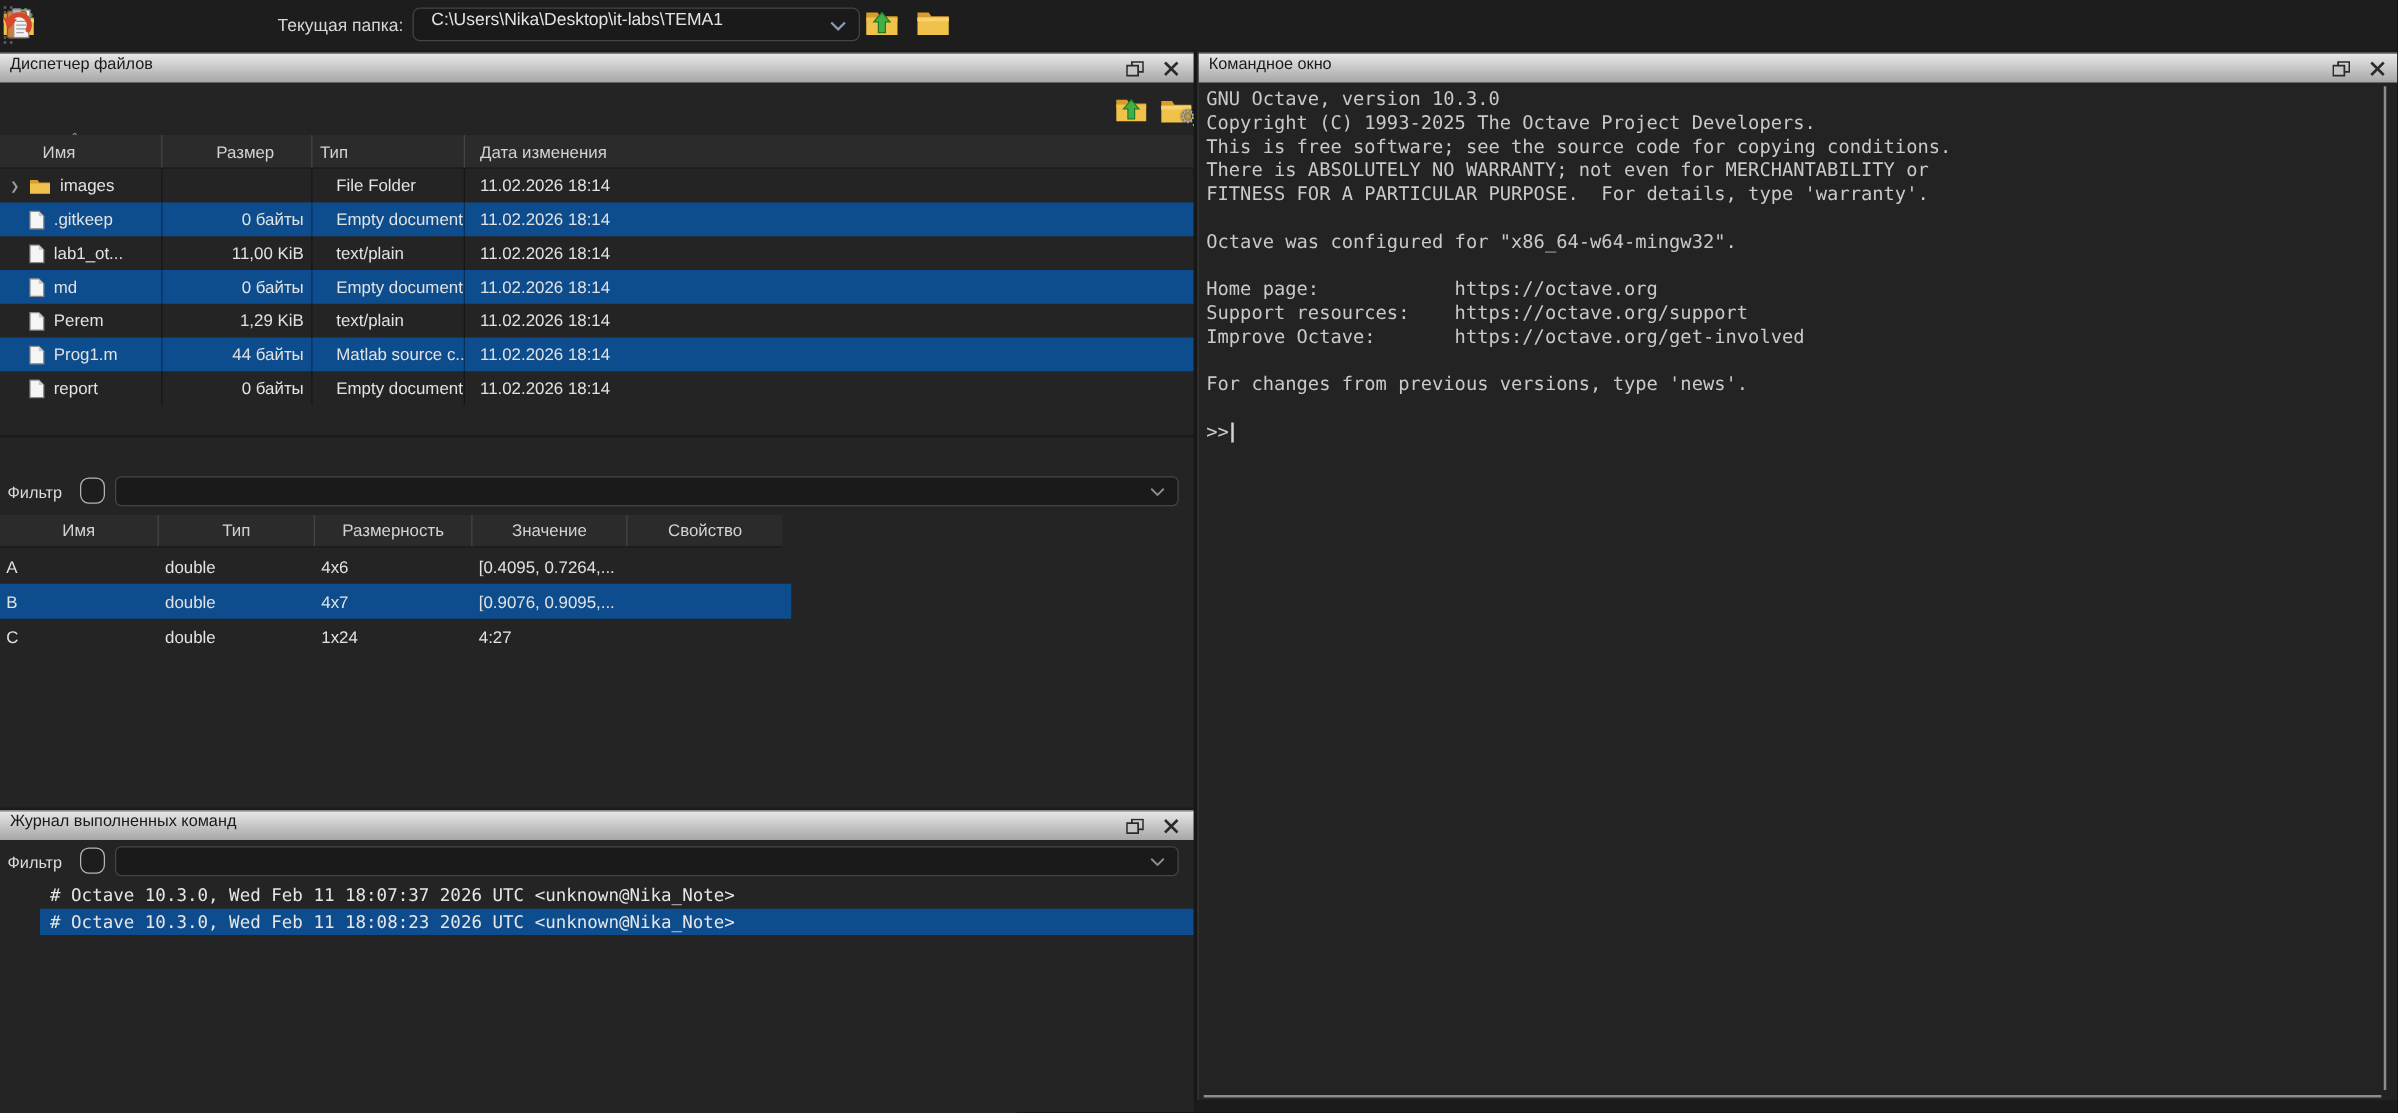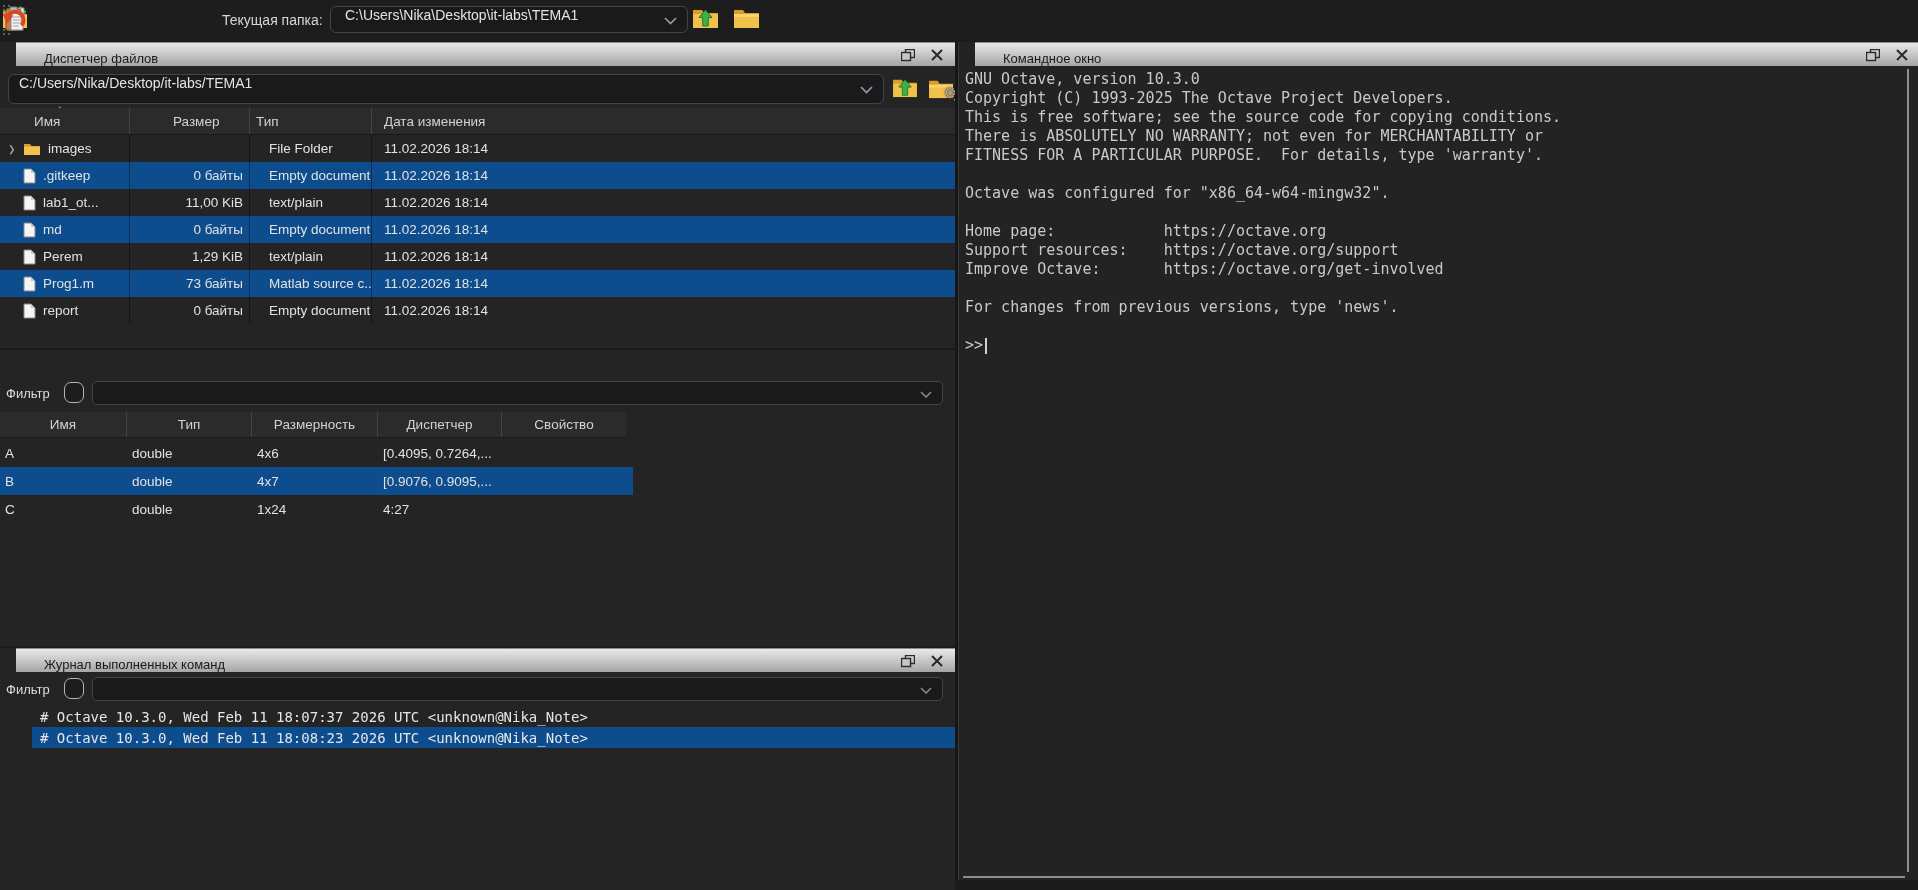--- a/index.html
+++ b/index.html
@@ -22,23 +22,23 @@
 
   
   .panel { position:absolute; background:#242424; }
   #files     { left:0; top:42px;  width:955px; height:306px; }
   #workspace { left:0; top:350px; width:955px; height:296px; }
   #history   { left:0; top:648px; width:955px; height:242px; }
   #cmdwin    { left:958px; top:42px; width:960px; height:838px; background:#232323;
                border-left:1px solid #383838; }
   .splitter { position:absolute; left:955px; top:42px; width:3px; height:838px; background:#171717; }
 
-  .ptitle { position:absolute; left:16px; top:0; right:0; height:24px;
-            background:linear-gradient(#e8e8e8,#a6a6a6); display:flex; align-items:flex-end;
-            padding-left:28px; font-size:13px; color:#1a1a1a; border-top:1px solid #8b8b8b; }
+  .ptitle { position:absolute; left:0; top:0; right:0; height:24px;
+            background:linear-gradient(#e8e8e8,#a6a6a6); display:flex; align-items:flex-start;
+            padding-left:8px; font-size:13px; color:#1a1a1a; border-top:1px solid #8b8b8b; }
   .pbtns { position:absolute; right:10px; top:0; height:24px; display:flex; align-items:center; gap:13px; }
   .pbtn { background:transparent; border:none; padding:0; width:16px; height:16px; display:flex;
           align-items:center; justify-content:center; cursor:pointer; }
 
   
   .path-combo { left:8px; top:32px; width:876px; height:30px; font-size:14px; padding-left:10px;
                 border-radius:6px; }
   .fp-icon { position:absolute; top:33px; width:30px; height:28px; display:flex; align-items:center;
              justify-content:center; background:transparent; border:none; padding:0; cursor:pointer; }
   #fp-up   { left:890px; }
@@ -225,28 +225,20 @@
             </svg>
         </button>
         <button class="pbtn">
           <svg width="12" height="12" viewBox="0 0 12 12">
               <path d="M1 1l10 10M11 1L1 11" stroke="#2a2a2a" stroke-width="2"></path>
             </svg>
         </button>
       </span>
     </div>
 
-    <div class="combo path-combo">
-      <span>C:/Users/Nika/Desktop/it-labs/TEMA1</span>
-      <span class="chev">
-        <svg width="13" height="8" viewBox="0 0 13 8">
-            <path d="M1 1l5.5 5.5L12 1" fill="none" stroke="#8a9db3" stroke-width="1.7"></path>
-          </svg>
-      </span>
-    </div>
     <button class="fp-icon" id="fp-up">
       <span>
         <svg width="26" height="22" viewBox="0 0 27 23">
           <path d="M1 3h9l2 3h14v4H1z" fill="#d99c2b"></path>
             <path d="M1 7h25v14H1z" fill="#f0c14b"></path>
           <polygon points="13.5,3 20,10.5 16.3,10.5 16.3,19 10.7,19 10.7,10.5 7,10.5" fill="#3faf46" stroke="#1e7d28"></polygon>
         </svg>
       </span>
     </button>
     <button class="fp-icon" id="fp-gear">
@@ -358,21 +350,21 @@
             <span class="expander">❯</span>
 
             <span class="icon page-icon">
               <svg width="13" height="16" viewBox="0 0 13 16">
                   <path d="M1 1h7l4 4v10H1z" fill="#f5f5f5" stroke="#8a8a8a"></path>
                   <path d="M8 1l4 4H8z" fill="#c9c9c9"></path>
                 </svg>
             </span>
             <span class="fname">Prog1.m</span>
           </div>
-          <div class="cell c-size">73 байты</div>
+          <div class="cell c-size">44 байты</div>
           <div class="cell c-type">Matlab source c...</div>
           <div class="cell c-date">11.02.2026 18:14</div>
         </div>
           <div class="frow file">
           <div class="cell c-name">
             <span class="expander">❯</span>
 
             <span class="icon page-icon">
               <svg width="13" height="16" viewBox="0 0 13 16">
                   <path d="M1 1h7l4 4v10H1z" fill="#f5f5f5" stroke="#8a8a8a"></path>
@@ -400,21 +392,21 @@
             <path d="M1 1l5 5 5-5" fill="none" stroke="#8d8d8d" stroke-width="1.5"></path>
           </svg>
       </span>
     </div>
 
     <div class="whead">
 
     <div class="hcell">Имя</div>
         <div class="hcell">Тип</div>
         <div class="hcell">Размерность</div>
-        <div class="hcell">Диспетчер</div>
+        <div class="hcell">Значение</div>
         <div class="hcell">Свойство</div>
       </div>
     <div class="wrows">
 
     <div class="wrow">
         <div class="cell">A</div>
         <div class="cell">double</div>
         <div class="cell">4x6</div>
         <div class="cell">[0.4095, 0.7264,...</div>
         <div class="cell"></div>

